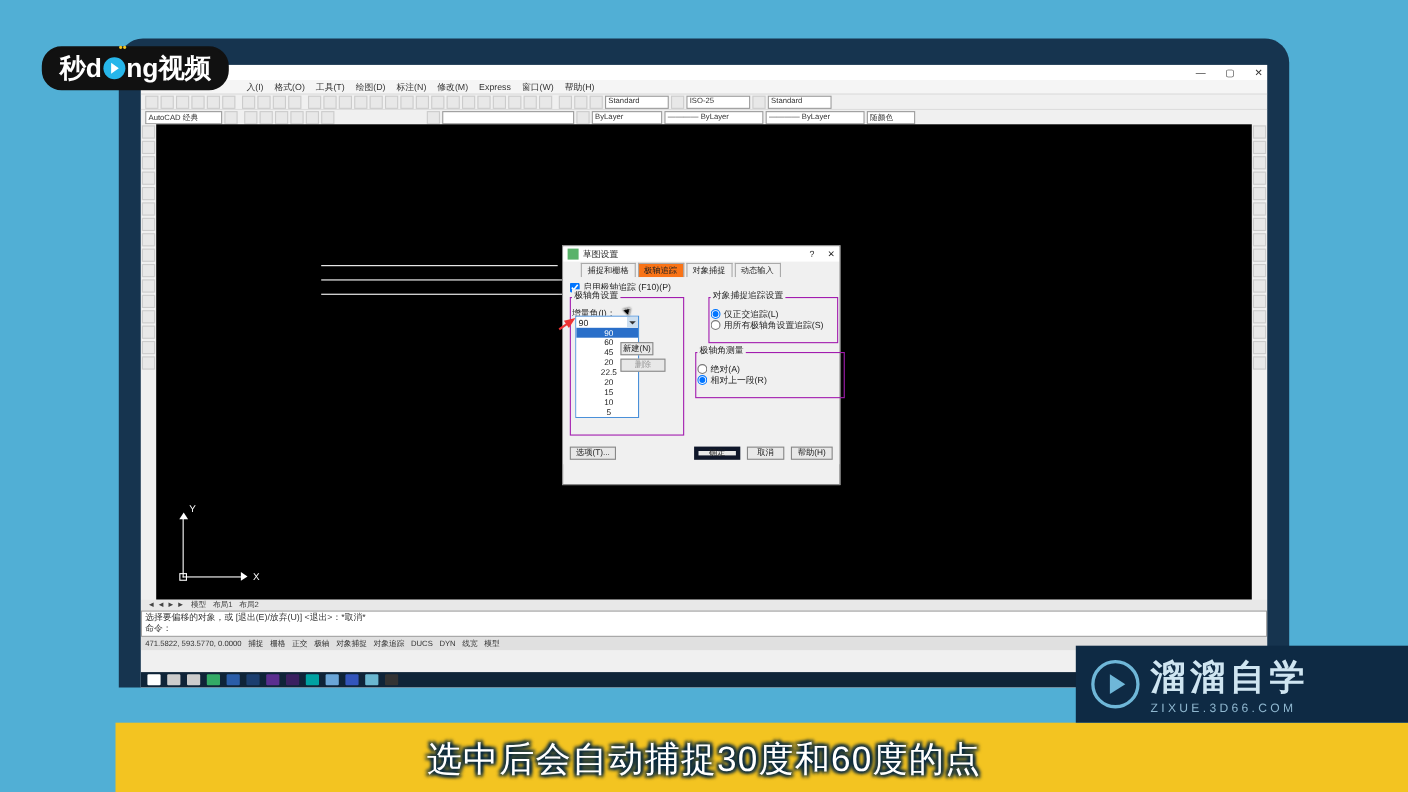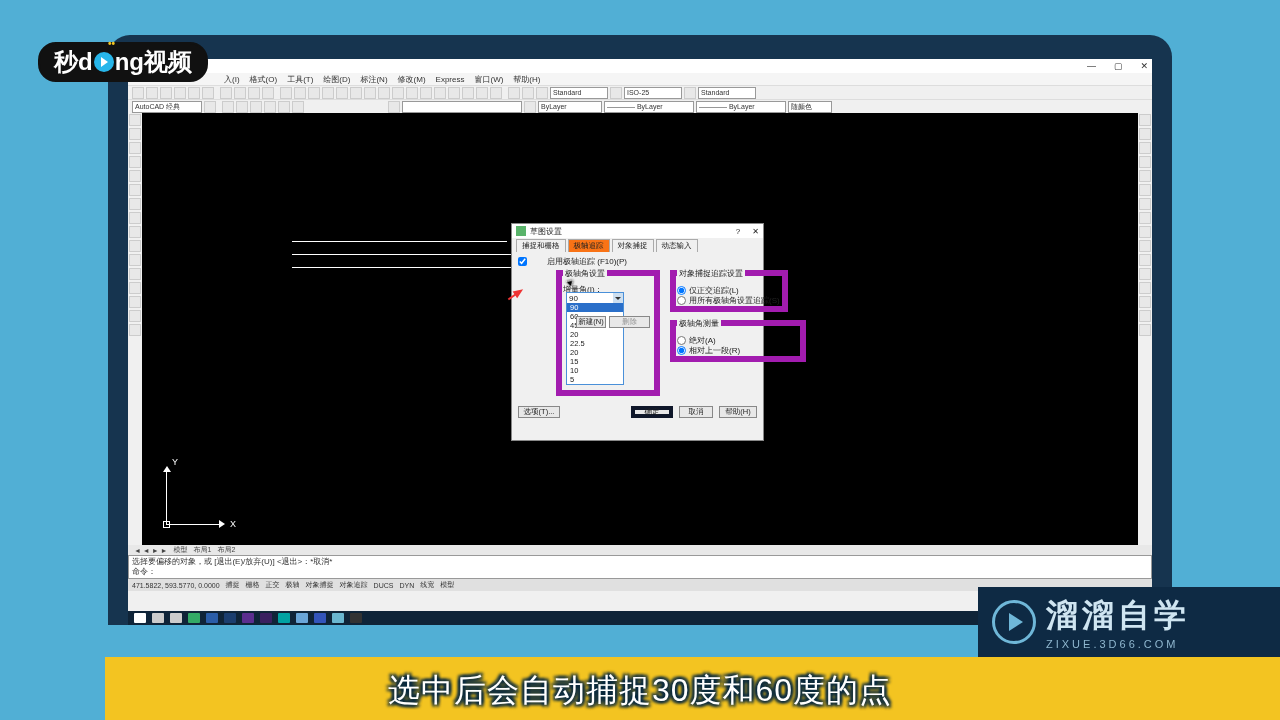--- a/index.html
+++ b/index.html
@@ -171,49 +171,50 @@
   align-items: center;
   padding: 0 4px;
   font-size: 8px;
 }
 .dlg-title .spacer { flex: 1; }
 .dlg-title .help { margin-right: 12px; }
 .dlg-tabs {
   height: 14px;
   display: flex;
   align-items: flex-end;
-  padding-left: 4px;
+  padding-left: 16px;
   gap: 2px;
   background: #f0f0f0;
 }
 .dlg-tab {
   padding: 1px 5px;
   border: 1px solid #aaa;
   border-bottom: none;
   background: #f0f0f0;
   font-size: 7.5px;
 }
 .dlg-tab.active { background: #f97316; }
 .dlg-body {
   background: #f0f0f0;
   padding: 4px 6px;
   height: 170px;
   position: relative;
 }
-.chk-row { display: flex; align-items: center; gap: 20px; font-size: 8px; margin-bottom: 3px; }
+.chk-row { display: flex; align-items: center; gap: 3px; font-size: 8px; margin-bottom: 3px; }
 .chk-row input { width: 9px; height: 9px; }
-.group { border: 6px solid #a21caf; padding: 1px; position: absolute; margin-left: 38px; }
+.group { border: 1px solid #a21caf; padding: 1px; position: absolute; }
 .group-title { position: relative; top: -9px; background: #f0f0f0; padding: 0 2px; width: fit-content; font-size: 8px; }
 
 
 .incr-dd {
   position: absolute;
   width: 58px;
   border: 1px solid #4a90d9;
   background: #fff;
+  text-align: center;
 }
 .incr-dd .sel {
   height: 10px;
   background: #fff;
   display: flex;
   align-items: center;
   padding-left: 2px;
   font-size: 8px;
 }
 .incr-dd .sel .arrow {
@@ -586,27 +587,27 @@
           <div>45</div>
           <div>20</div>
           <div>22.5</div>
           <div>20</div>
           <div>15</div>
           <div>10</div>
           <div>5</div>
         </div>
       </div>
 
-      <div style="position:absolute;right:4px;top:40px;display:flex;gap:3px;border-radius:10px;">
+      <div style="position:absolute;right:16px;top:40px;display:flex;flex-direction:column;gap:3px;border-radius:10px;">
         <div class="dlg-btn" style="width:30px">新建(N)</div>
         <div class="dlg-btn" style="width:41px;color:#999">删除</div>
       </div>
     </div>
 
-    <div class="group" style="left:120px;top:18px;width:118px;height:42px">
+    <div class="group" style="left:132px;top:18px;width:118px;height:42px">
       <div class="group-title">对象捕捉追踪设置</div>
       <div class="radio-row">
           <input type="radio" checked="" style="">
           <span>仅正交追踪(L)</span>
         </div>
       <div class="radio-row">
           <input type="radio" style="">
           <span>用所有极轴角设置追踪(S)</span>
         </div>
     </div>

